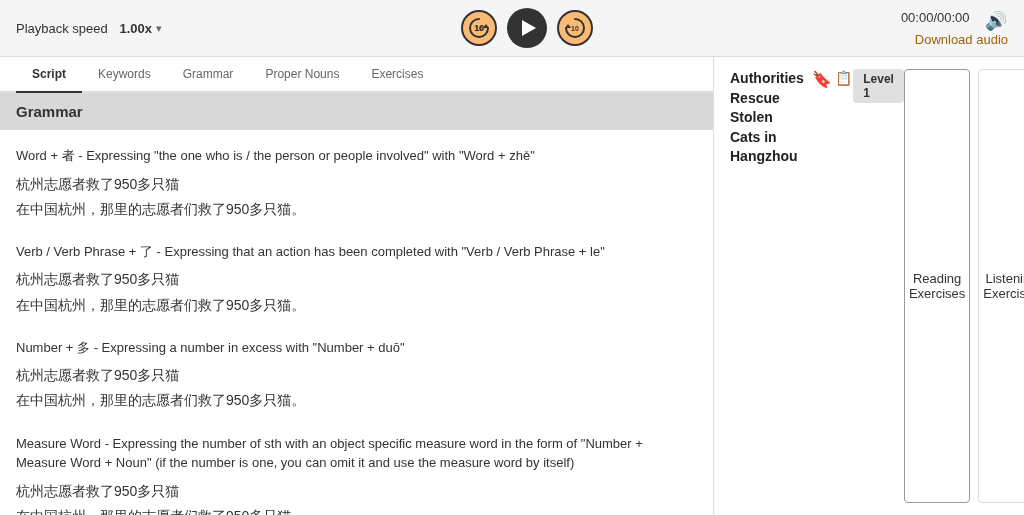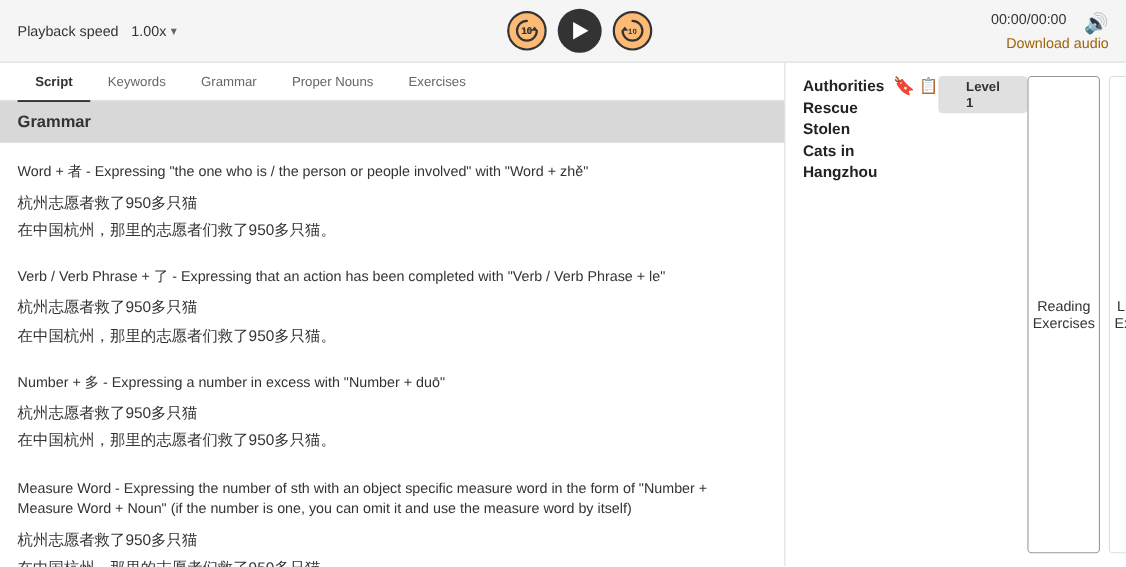--- a/index.html
+++ b/index.html
@@ -16,21 +16,21 @@
       flex-shrink: 0;
     }
     .playback-speed {
       display: flex;
       align-items: center;
       gap: 4px;
       font-size: 13px;
       color: #333;
     }
     .playback-value {
-      font-weight: 400;
+      font-weight: 700;
     }
     .speed-dropdown {
       background: none;
       border: none;
       cursor: pointer;
       font-size: 11px;
       color: #666;
     }
     .audio-controls {
       display: flex;
@@ -185,21 +185,21 @@
     }
     .title-icon {
       font-size: 16px;
       color: #999;
       cursor: pointer;
     }
     .level-badge {
       display: inline-block;
       background: #e0e0e0;
       border-radius: 4px;
-      padding: 3px 25px;
+      padding: 3px 10px;
       font-size: 12px;
       font-weight: 600;
       color: #333;
       margin-bottom: 16px;
     }
     .exercise-buttons {
       display: flex;
       gap: 8px;
     }
     .exercise-btn {

